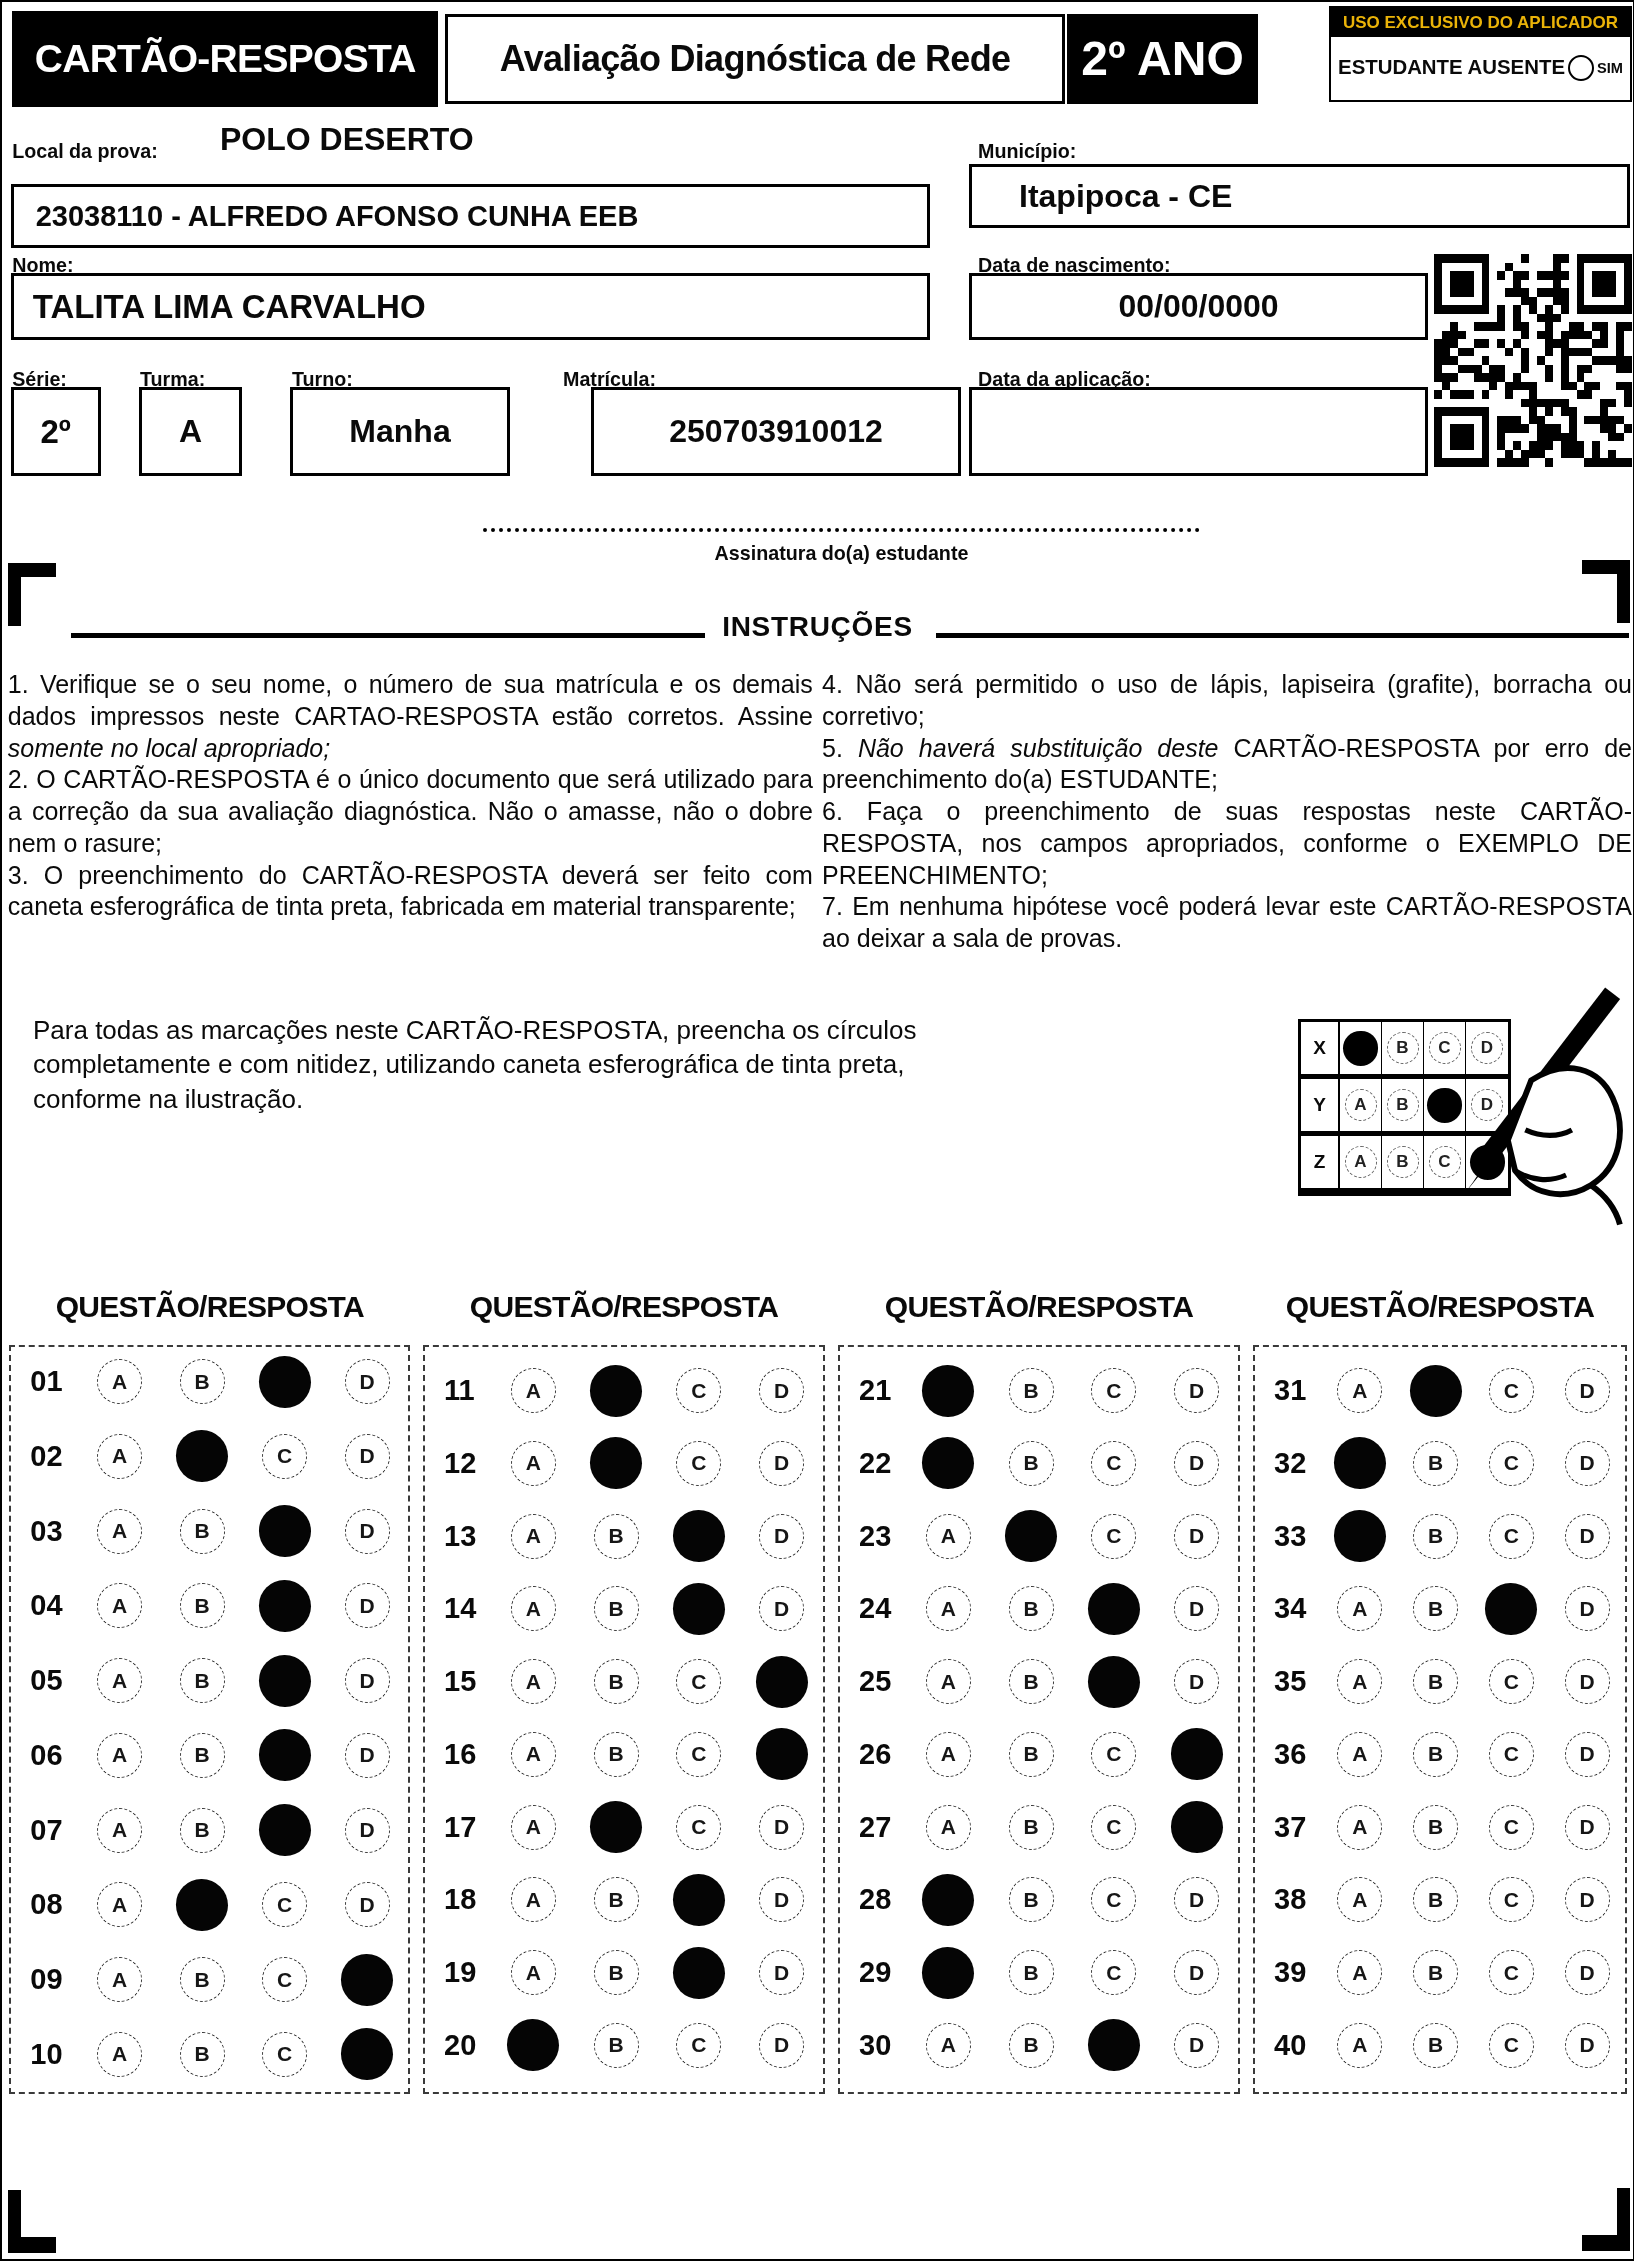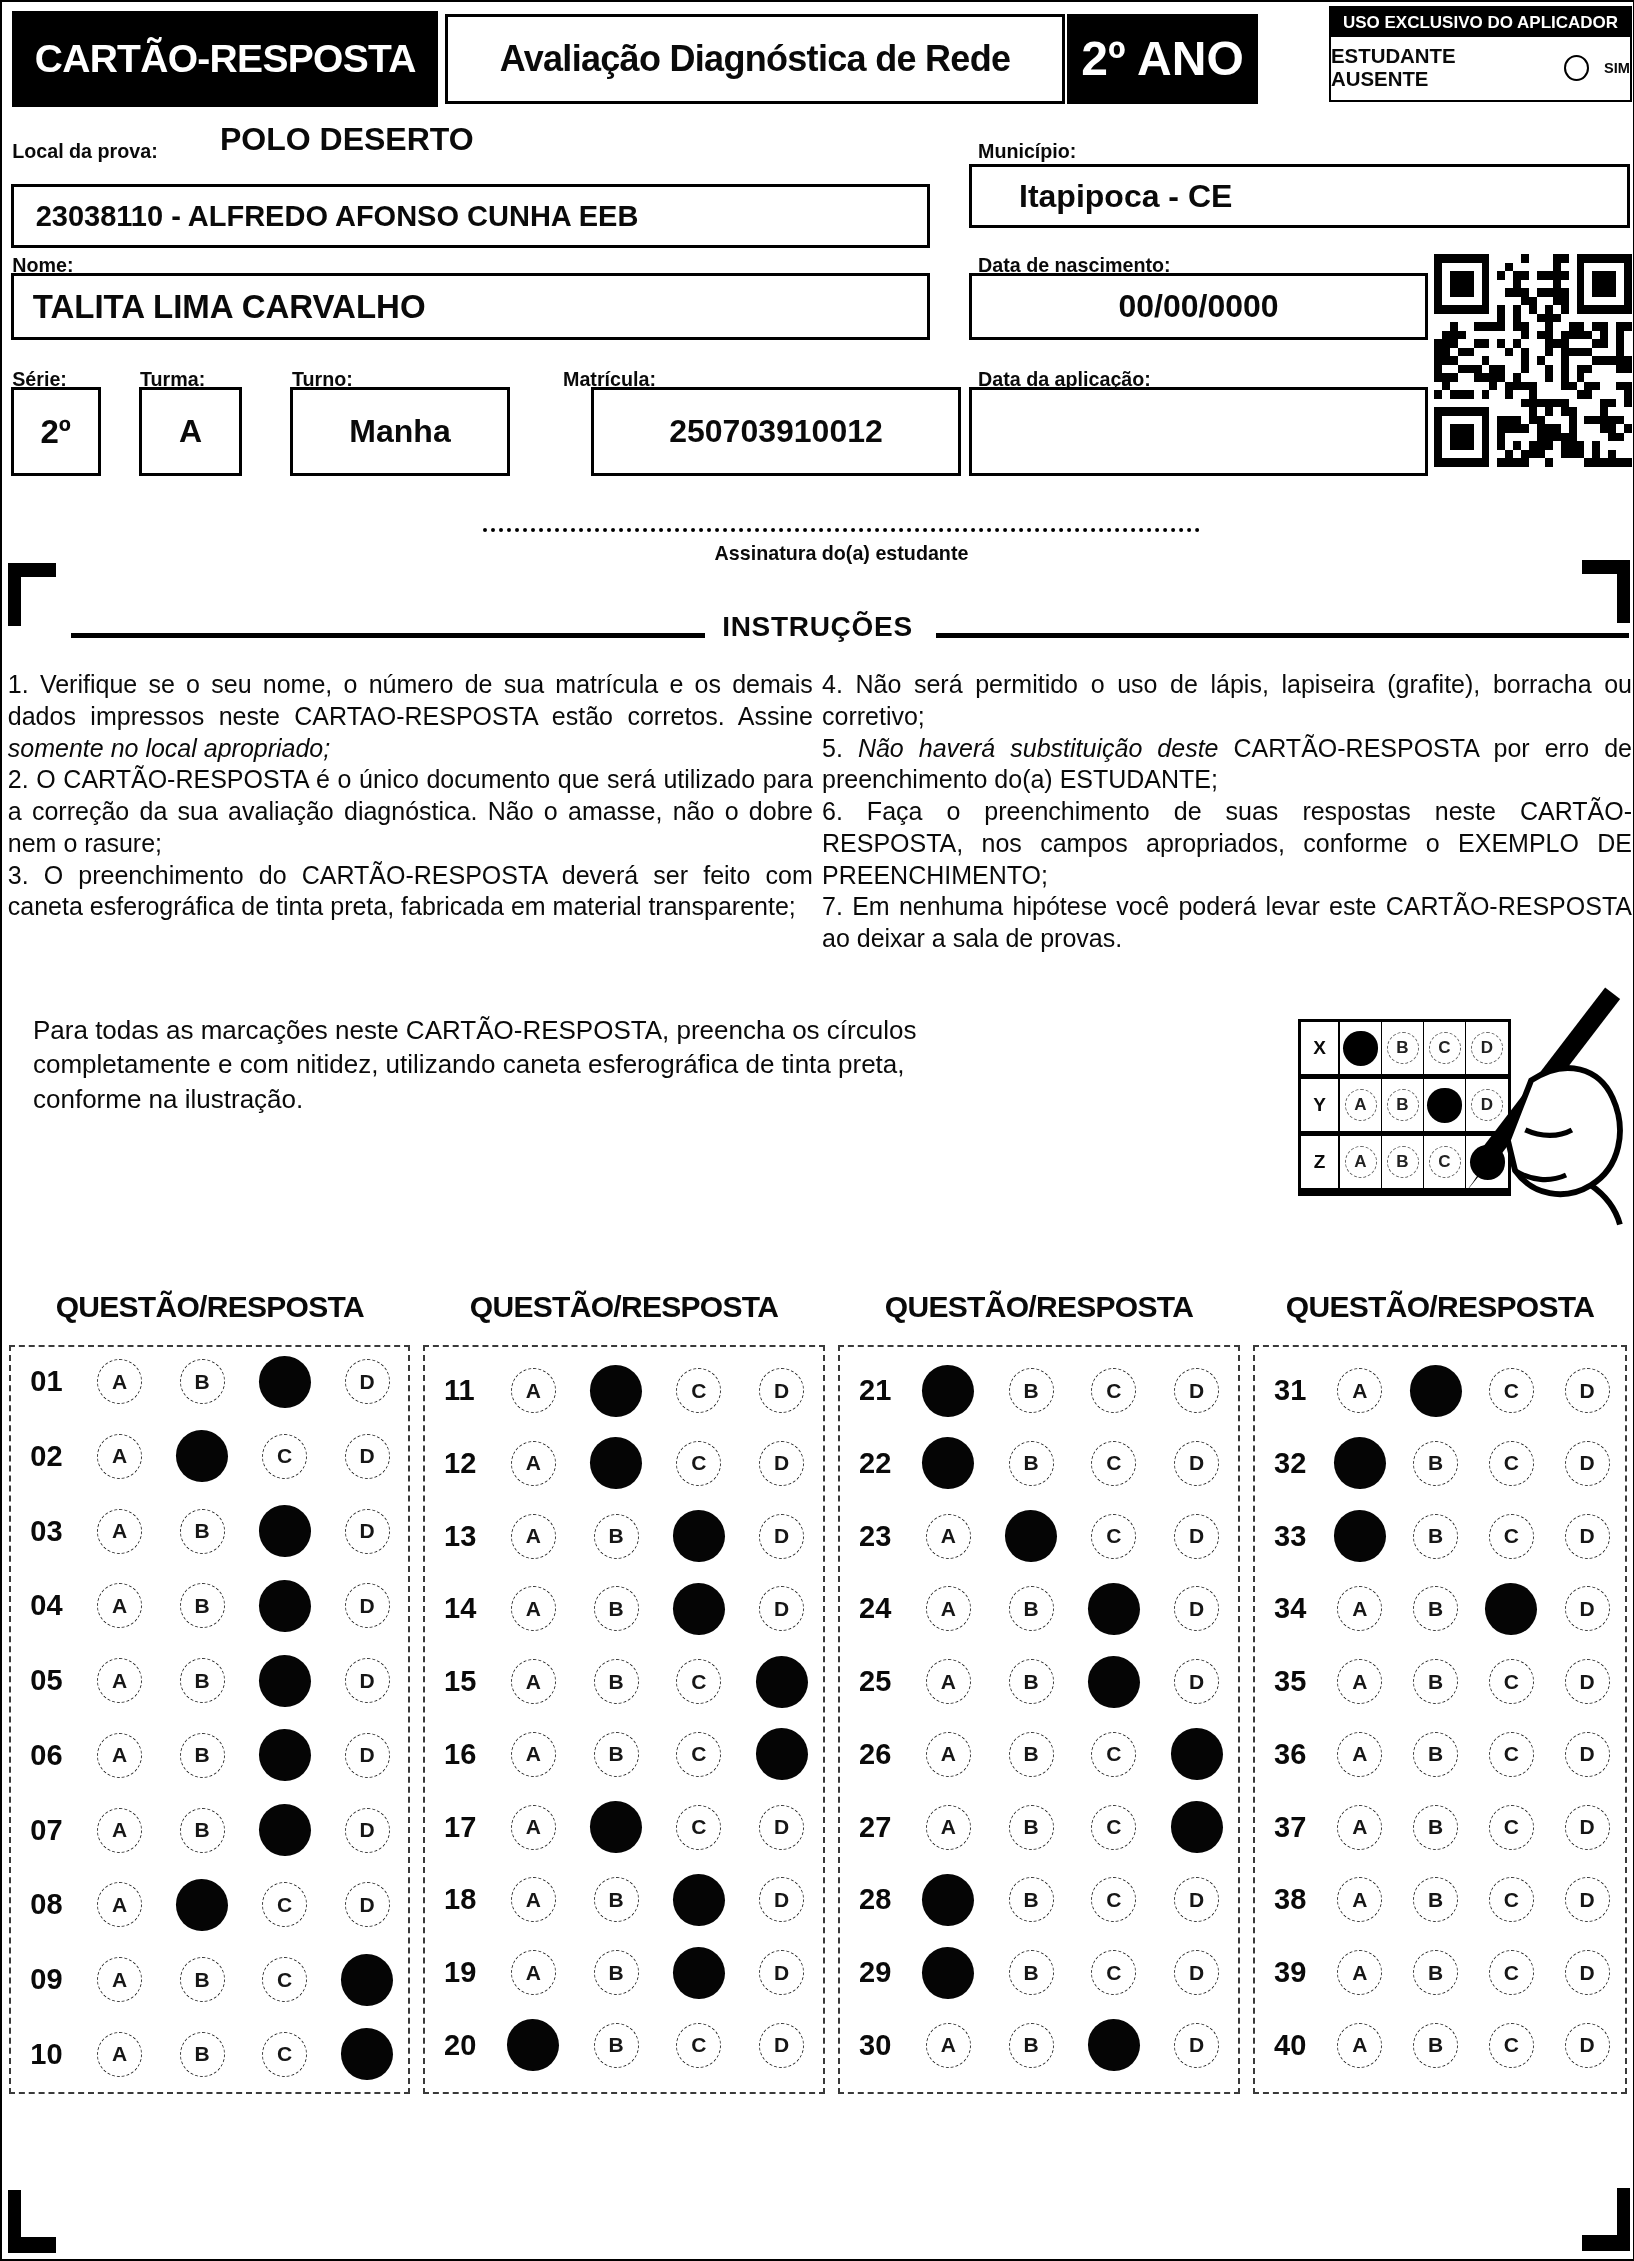--- a/index.html
+++ b/index.html
@@ -12,23 +12,23 @@
   .abs { position:absolute; }
 
   
   .h-title { left:10.2px; top:8.7px; width:426px; height:96px; background:#000; color:#fff;
     display:flex; align-items:center; justify-content:center; font-size:39px; font-weight:bold; letter-spacing:-0.7px;}
   .h-sub { left:443px; top:11.7px; width:620px; height:90px; border:3.6px solid #000; background:#fff;
     display:flex; align-items:center; justify-content:center; font-size:36px; font-weight:bold; letter-spacing:-0.7px;}
   .h-grade { left:1065px; top:11.7px; width:191px; height:90px; background:#000; color:#fff;
     display:flex; align-items:center; justify-content:center; font-size:48px; font-weight:bold;}
   .h-appl { left:1327px; top:4.4px; width:303px; height:96px; border:2.9px solid #000; background:#fff;}
-  .h-appl-top { height:29px; background:#000; color:#ffffff; display:flex; align-items:center; justify-content:center;
+  .h-appl-top { height:29px; background:#000; color:#eab308; display:flex; align-items:center; justify-content:center;
     font-size:17px; font-weight:bold; letter-spacing:0px;}
-  .h-appl-bot { height:61px; display:flex; align-items:center; justify-content:center; gap:15px;
+  .h-appl-bot { height:61px; display:flex; align-items:center; justify-content:center; gap:3px;
     font-size:20.4px; font-weight:bold;}
   .absent-circle { width:26px; height:26px; border:2.2px solid #000; border-radius:50%; }
   .sim { font-size:14.6px; font-weight:bold; }
 
   
   .lbl { font-size:19.7px; font-weight:bold; }
   .fbox { border:3.6px solid #000; background:#fff; display:flex; align-items:center;
           font-weight:bold; }
   .big-val { font-size:32px; font-weight:bold; }
   .box-school { left:8.7px; top:162px; width:919px; height:64px; padding-left:22px; font-size:29px;margin-top:20px;}

